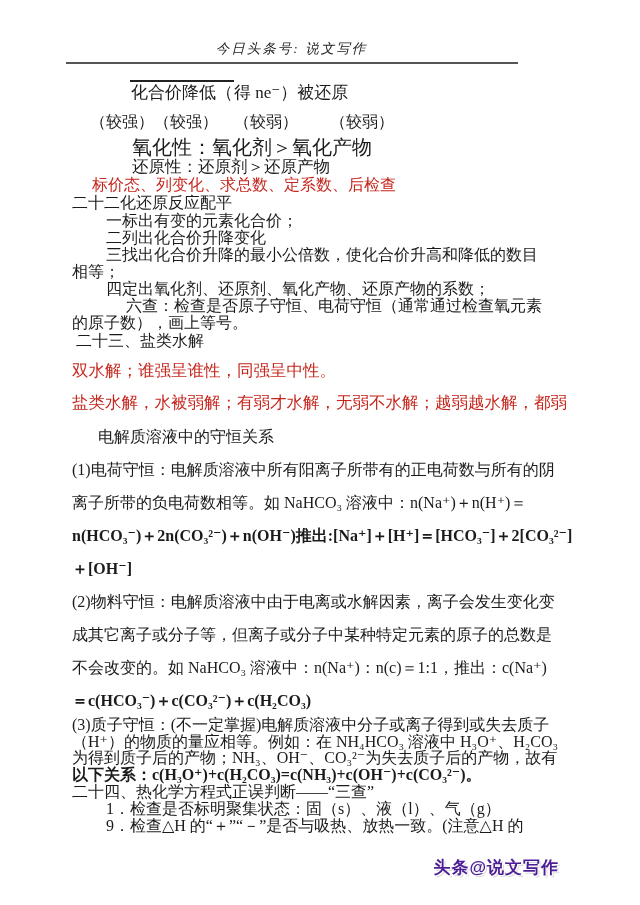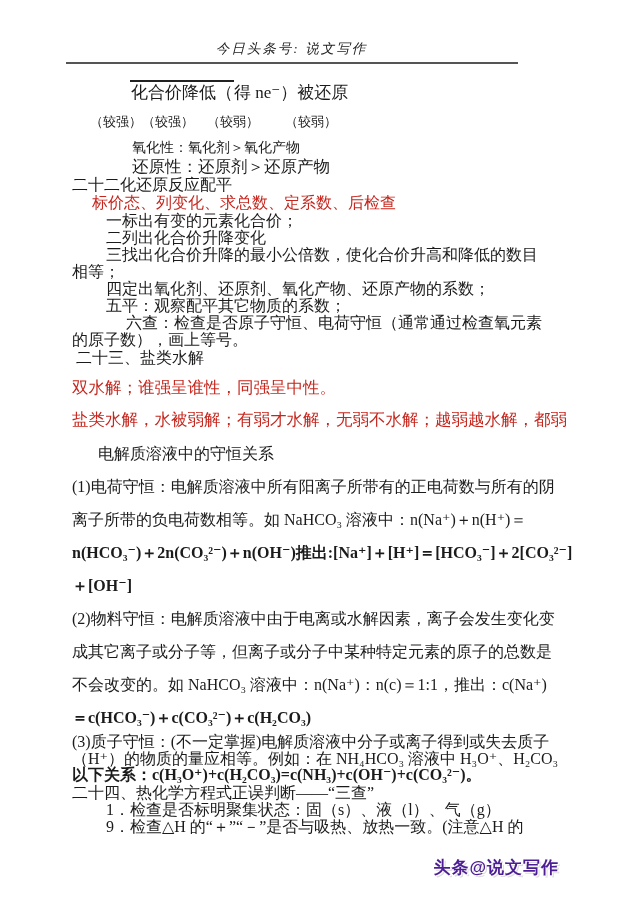--- a/index.html
+++ b/index.html
@@ -29,22 +29,22 @@
   }
   
   .content{
     padding-left:72px;
     padding-right:95px;
     font-size:16px;
   }
   .l{white-space:nowrap;}
   .l1{margin-top:16px;margin-left:58px;font-size:17px;line-height:24px;font-weight:500;}
   .over{border-top:2px solid #222;padding:1px 1px 0 1px;display:inline-block;line-height:20px;}
-  .l2{margin-top:6px;margin-left:18px;font-size:13px;line-height:22px;font-weight:500;}
-  .l3{margin-top:5px;margin-left:60px;font-size:14px;line-height:19px;font-weight:500;}
+  .l2{margin-top:6px;margin-left:18px;font-size:16px;line-height:22px;font-weight:500;}
+  .l3{margin-top:5px;margin-left:60px;font-size:20px;line-height:19px;font-weight:500;}
   .l4{margin-left:60px;font-size:16.5px;line-height:19px;font-weight:500;}
   .s22-title{line-height:18px;}
   .mnemonic{margin-left:20px;line-height:18px;color:#c5261d;font-weight:500;}
   .step{margin-left:34px;line-height:17px;}
   .step-wrap{margin-left:0;line-height:17px;}
   .step-six{margin-left:54px;line-height:17px;text-align:center;}
   .s23-title{margin-left:4px;line-height:19px;}
   .rhyme{color:#c5261d;font-size:16.5px;line-height:20px;font-weight:500;}
   .rhyme1{margin-top:12px;}
   .rhyme2{margin-top:11px;}
@@ -78,48 +78,48 @@
   </div>
   <div class="hdr-rule"></div>
 
   <div class="content">
 
     <div class="l l1"><span class="over">化合价降低（</span><span>得 ne⁻）被还原</span></div>
     <div class="l l2">（较强）（较强）　（较弱）　　（较弱）</div>
     <div class="l l3">氧化性：氧化剂＞氧化产物</div>
     <div class="l l4">还原性：还原剂＞还原产物</div>
 
+    <div class="l mnemonic">标价态、列变化、求总数、定系数、后检查</div>
     <div class="l s22-title">二十二化还原反应配平</div>
-    <div class="l mnemonic">标价态、列变化、求总数、定系数、后检查</div>
     <div class="l step">一标出有变的元素化合价；</div>
     <div class="l step">二列出化合价升降变化</div>
     <div class="l step">三找出化合价升降的最小公倍数，使化合价升高和降低的数目</div>
     <div class="l step-wrap">相等；</div>
     <div class="l step">四定出氧化剂、还原剂、氧化产物、还原产物的系数；</div>
-    <div class="l step">五平：观察配平其它物质的系数；</div>
     <div class="l step-six">六查：检查是否原子守恒、电荷守恒（通常通过检查氧元素</div>
     <div class="l step-wrap">的原子数），画上等号。</div>
 
     <div class="l s23-title">二十三、盐类水解</div>
     <div class="l rhyme rhyme2">双水解；谁强呈谁性，同强呈中性。</div>
     <div class="l rhyme rhyme1">盐类水解，水被弱解；有弱才水解，无弱不水解；越弱越水解，都弱</div>
     <div class="l subheading">电解质溶液中的守恒关系</div>
 
     <div class="l dbl p-first">(1)电荷守恒：电解质溶液中所有阳离子所带有的正电荷数与所有的阴</div>
     <div class="l dbl">离子所带的负电荷数相等。如 NaHCO₃ 溶液中：n(Na⁺)＋n(H⁺)＝</div>
     <div class="l dbl bf">n(HCO₃⁻)＋2n(CO₃²⁻)＋n(OH⁻)推出:[Na⁺]＋[H⁺]＝[HCO₃⁻]＋2[CO₃²⁻]</div>
     <div class="l dbl bf">＋[OH⁻]</div>
 
     <div class="l dbl">(2)物料守恒：电解质溶液中由于电离或水解因素，离子会发生变化变</div>
     <div class="l dbl">成其它离子或分子等，但离子或分子中某种特定元素的原子的总数是</div>
     <div class="l dbl">不会改变的。如 NaHCO₃ 溶液中：n(Na⁺)：n(c)＝1:1，推出：c(Na⁺)</div>
     <div class="l dbl bf">＝c(HCO₃⁻)＋c(CO₃²⁻)＋c(H₂CO₃)</div>
 
     <div class="l sng">(3)质子守恒：(不一定掌握)电解质溶液中分子或离子得到或失去质子</div>
     <div class="l sng">（H⁺）的物质的量应相等。例如：在 NH₄HCO₃ 溶液中 H₃O⁺、H₂CO₃</div>
+    <div class="l sng">为得到质子后的产物；NH₃、OH⁻、CO₃²⁻为失去质子后的产物，故有</div>
     <div class="l sng bf">以下关系：c(H₃O⁺)+c(H₂CO₃)=c(NH₃)+c(OH⁻)+c(CO₃²⁻)。</div>
 
     <div class="l s24-title">二十四、热化学方程式正误判断——“三查”</div>
     <div class="l item">1．检查是否标明聚集状态：固（s）、液（l）、气（g）</div>
     <div class="l item">9．检查△H 的“＋”“－”是否与吸热、放热一致。(注意△H 的</div>
 
   </div>
 
   <div class="watermark">
     <span>头条@说文写作</span>

